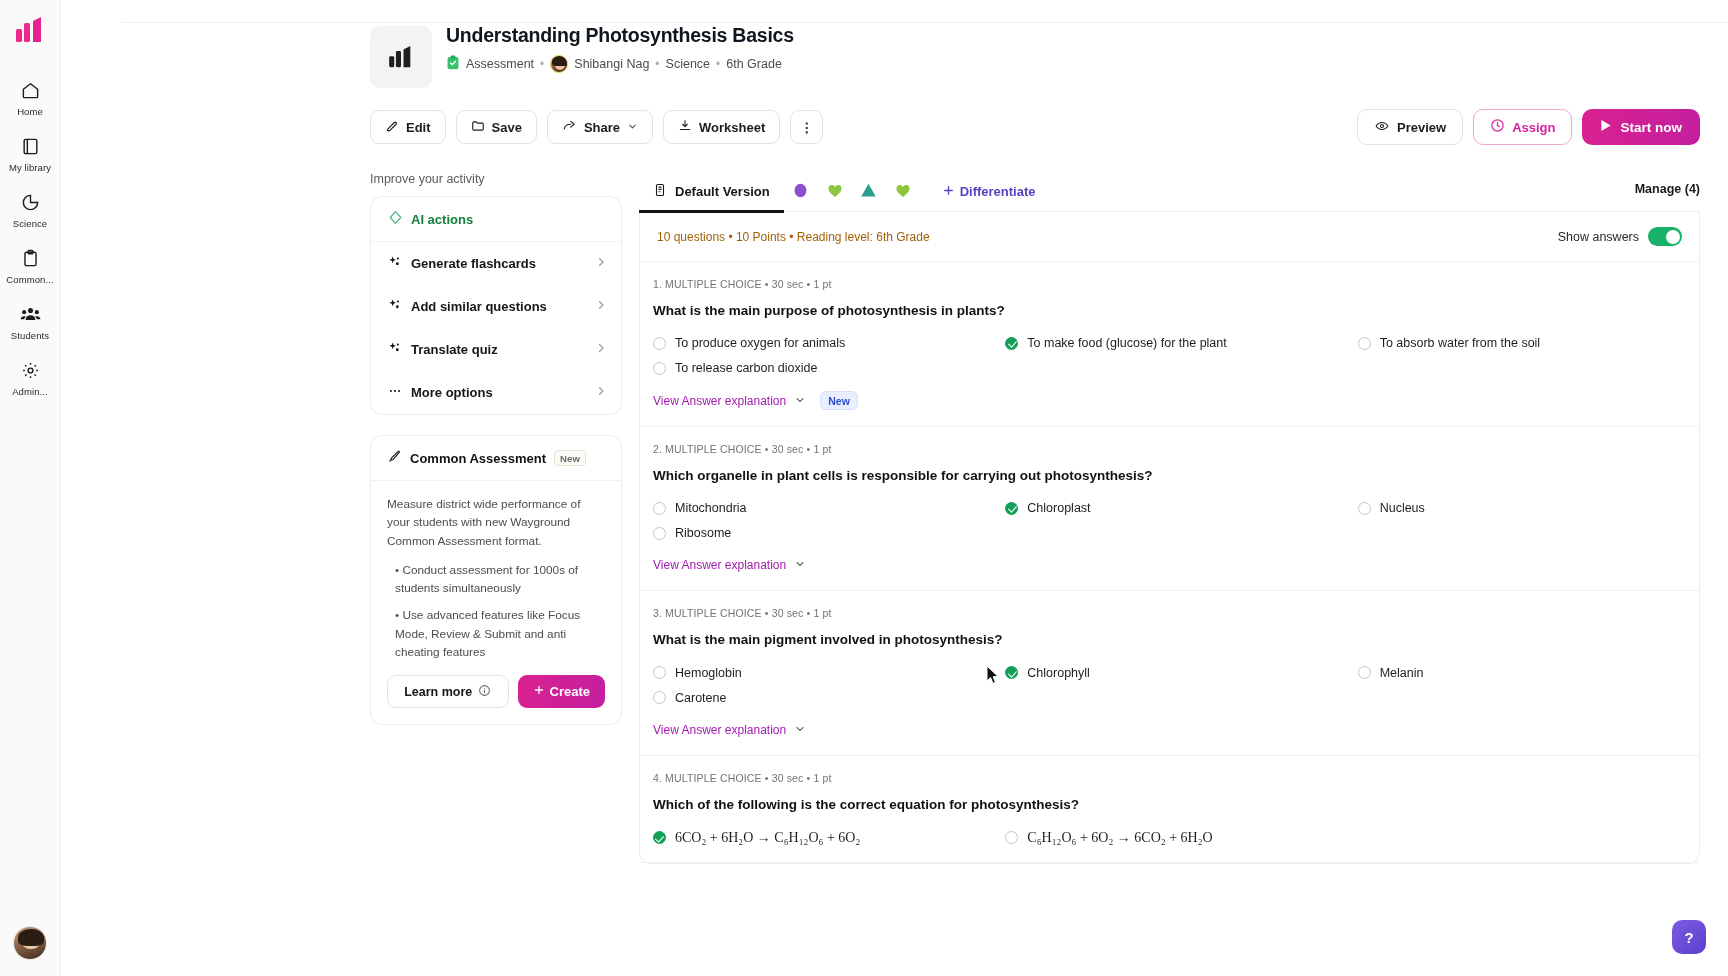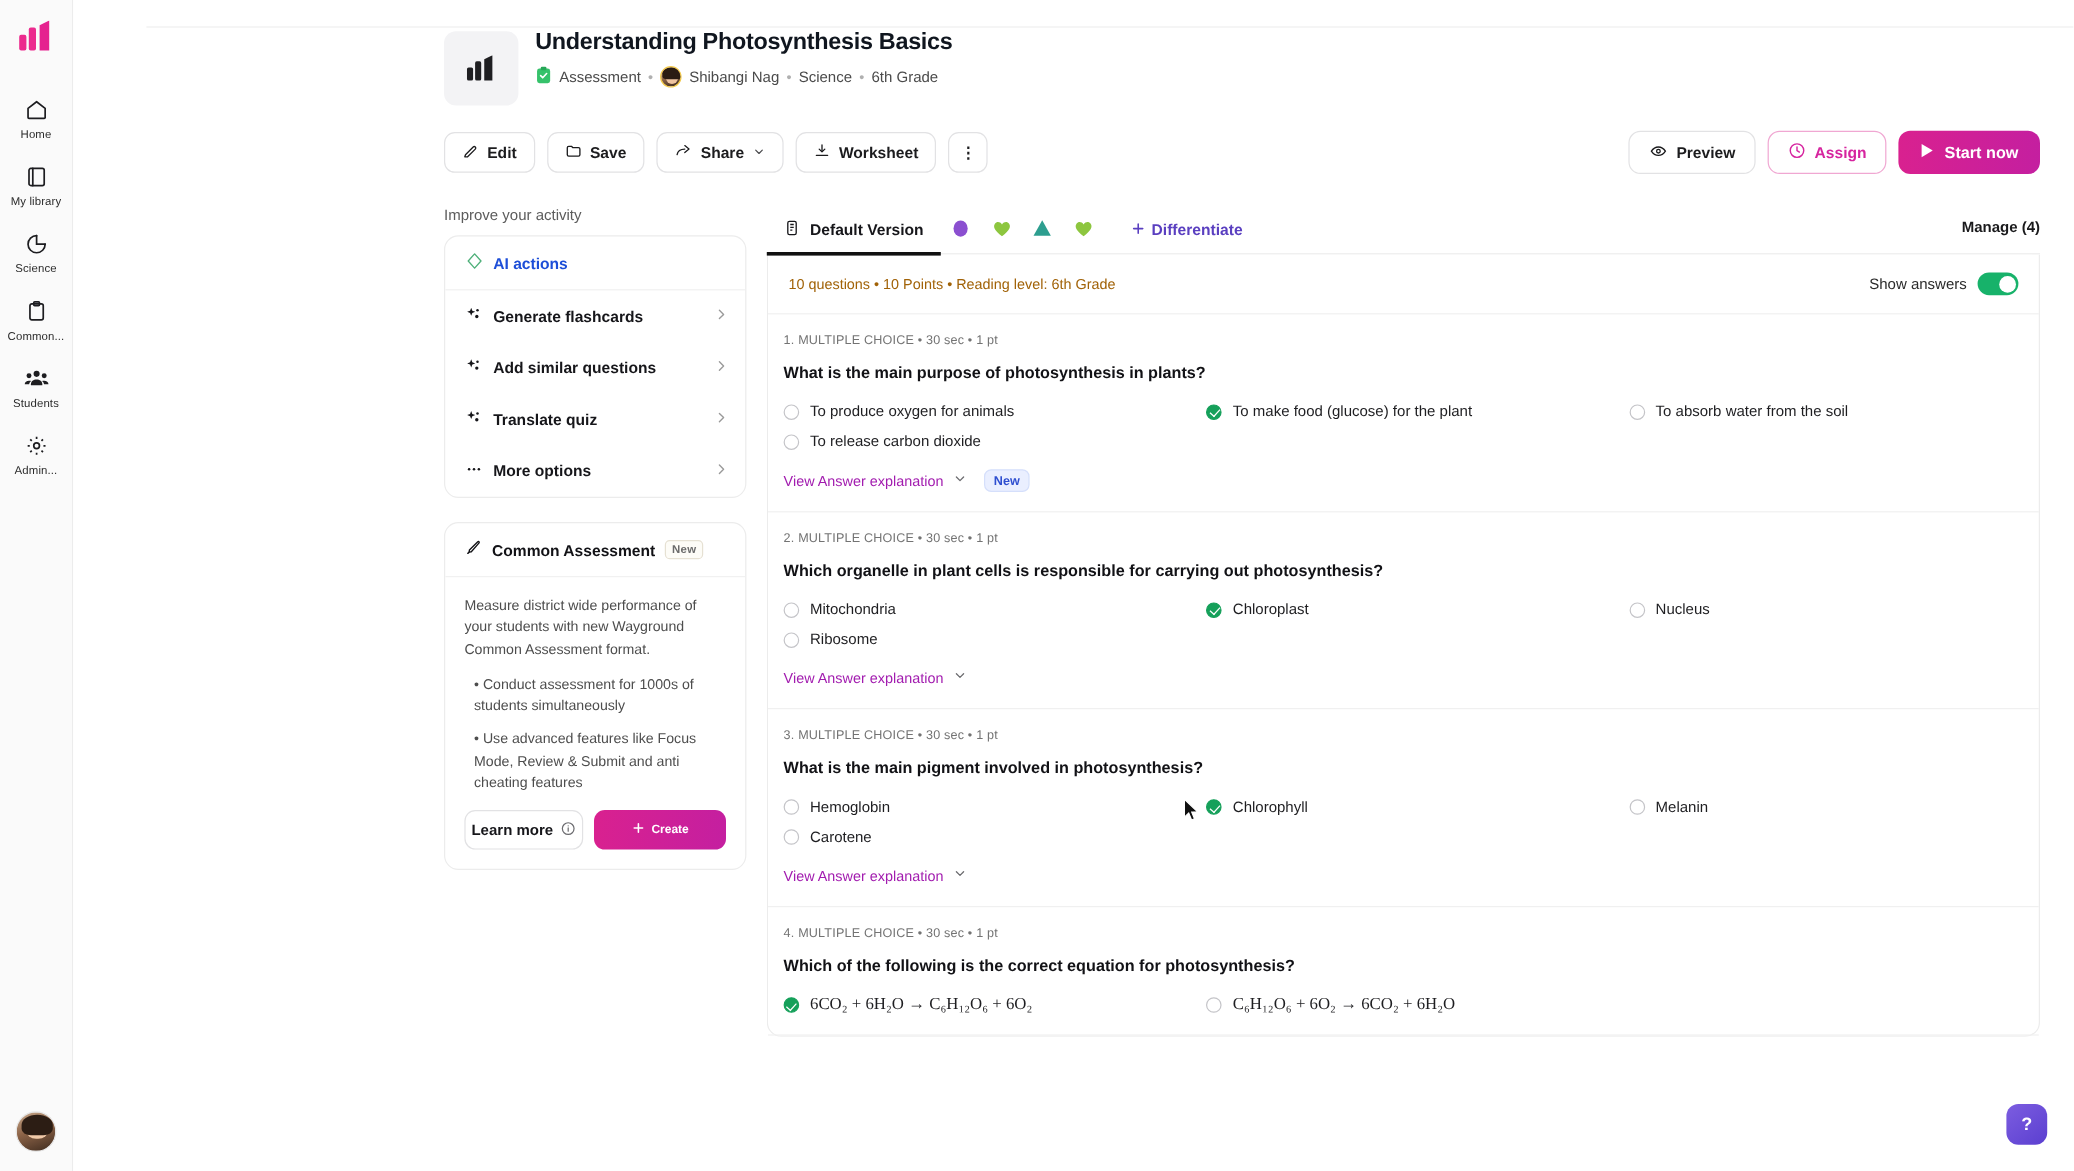--- a/index.html
+++ b/index.html
@@ -117,21 +117,21 @@
 
   
   .left-col { width: 252px; flex-shrink: 0; }
   .improve-title { font-size: 12.5px; color: #5c5c5c; margin-bottom: 10px; }
   .card {
     border: 1px solid #ececec; border-radius: 12px; background: #fff;
     overflow: hidden;
   }
   .ai-head {
     display: flex; align-items: center; gap: 8px;
-    padding: 13px 17px; font-size: 13px; font-weight: 600; color: #1d4ed8;
+    padding: 13px 17px; font-size: 13px; font-weight: 600; color: #15803d;
     border-bottom: 1px solid #f1f1f1;
   }
   .ai-item {
     display: flex; align-items: center; gap: 9px;
     padding: 13px 17px; font-size: 13px; font-weight: 700; color: #16161a;
     cursor: pointer; position: relative;
   }
   .ai-item .chev { position: absolute; right: 14px; color: #9a9a9a; }
   .ca-card { margin-top: 20px; }
   .ca-head {
@@ -152,23 +152,23 @@
     margin-bottom: 9px; padding-left: 8px;
   }
   .ca-actions { display: flex; gap: 9px; margin-top: 14px; }
   .btn-learn {
     flex: 1; justify-content: center; height: 33px;
     border: 1px solid #e2e2e4; border-radius: 9px; background: #fff;
     font-size: 12.5px; font-weight: 700; color: #16161a;
     display: inline-flex; align-items: center; gap: 6px; cursor: pointer;
   }
   .btn-create {
-    height: 33px; padding: 0 31px; border: none; border-radius: 9px;
+    height: 33px; padding: 0 15px; border: none; border-radius: 9px;
     background: linear-gradient(95deg,#d9218f 0%,#c41fa0 100%);
-    color: #fff; font-size: 10px; font-weight: 700;
+    color: #fff; font-size: 13px; font-weight: 700;
     display: inline-flex; align-items: center; gap: 5px; cursor: pointer;
   }
 
   
   .right-col { flex: 1; padding-right: 28px; min-width: 0; }
   .version-tabs {
     display: flex; align-items: center; gap: 0;
     border-bottom: 1px solid #ededed; position: relative; height: 40px;
   }
   .vtab {

